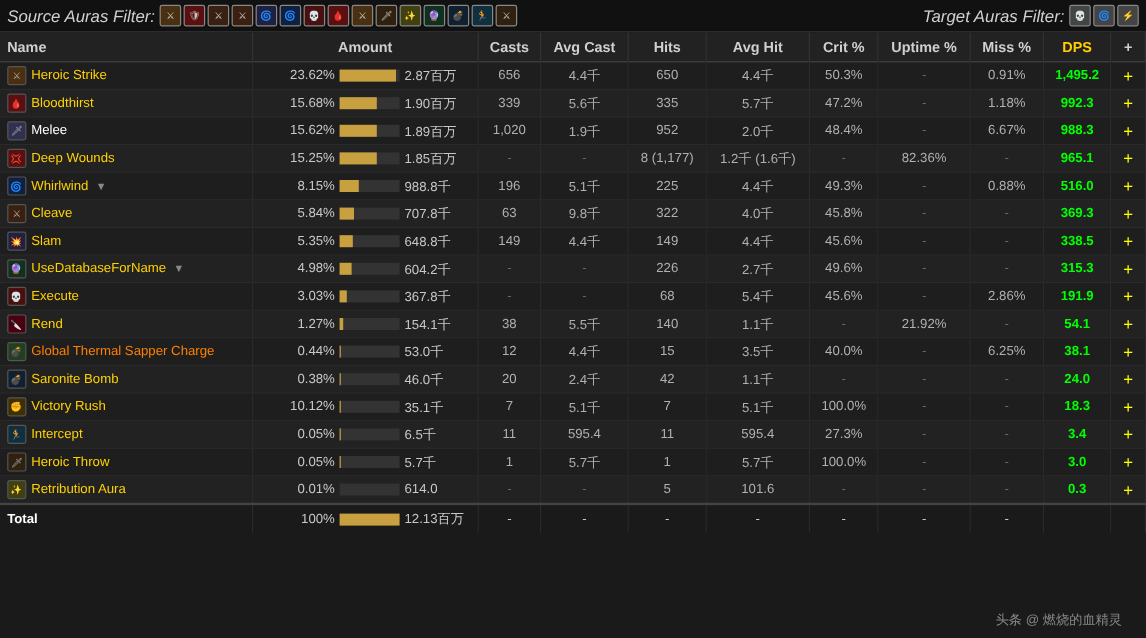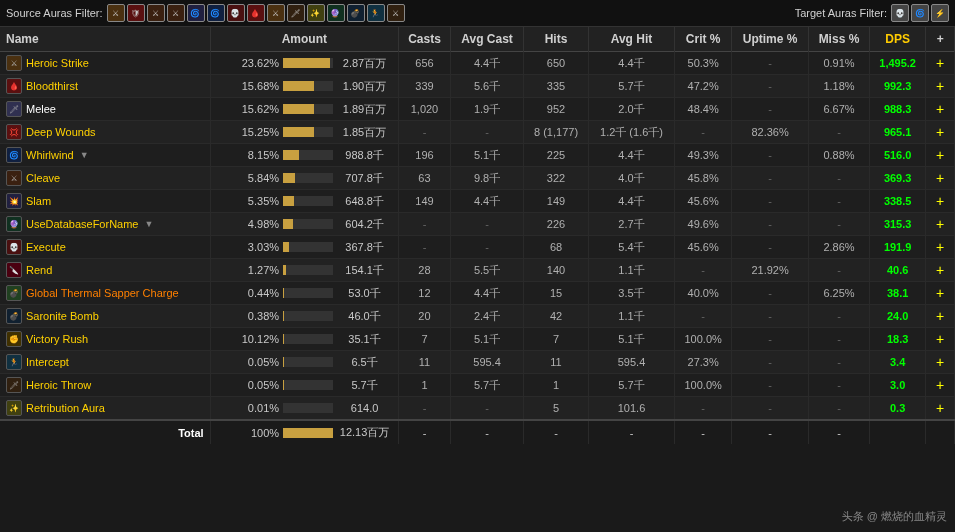--- a/index.html
+++ b/index.html
@@ -22,22 +22,23 @@
     }
 
     .filter-section {
       display: flex;
       align-items: center;
       gap: 4px;
     }
 
     .filter-label {
       color: #d0d0d0;
-      font-size: 11px;
+      font-size: 14px;
       white-space: nowrap;
+      font-style: italic;
     }
 
     .filter-icons {
       display: flex;
       gap: 2px;
     }
 
     .filter-icon {
       width: 18px;
       height: 18px;
@@ -166,21 +167,21 @@
 
     .percent-text {
       color: #c8c8c8;
       min-width: 40px;
       text-align: right;
     }
 
     .amount-value {
       color: #c8c8c8;
       min-width: 55px;
-      text-align: center;
+      text-align: left;
     }
 
     .dps-value {
       color: #00ff00;
       font-weight: bold;
     }
 
     .plus-btn {
       color: #ffff00;
       cursor: pointer;
@@ -195,21 +196,21 @@
 
     tfoot td {
       padding: 4px 6px;
       font-size: 11px;
       color: #c8c8c8;
       text-align: center;
       border-right: 1px solid #2a2a2a;
     }
 
     tfoot td:first-child {
-      text-align: right;
+      text-align: left;
       color: #ffffff;
       font-weight: bold;
     }
 
     .dash {
       color: #666;
     }
 
     
     .icon-heroic-strike { background: #4a3010; }
@@ -225,21 +226,21 @@
     .icon-gtsc { background: #204020; }
     .icon-saronite { background: #102030; }
     .icon-victory { background: #403000; }
     .icon-intercept { background: #103040; }
     .icon-heroic-throw { background: #302010; }
     .icon-retribution { background: #404010; }
 
     .watermark {
       position: fixed;
       bottom: 8px;
-      right: 8px;
+      right: 20px;
       color: #888;
       font-size: 11px;
     }
   </style>
 </head>
 <body>
 
 <div class="top-bar">
   <div class="filter-section">
     <span class="filter-label">Source Auras Filter:</span>
@@ -542,28 +543,28 @@
   </td>
           <td>
     <div class="amount-cell">
       <span class="percent-text">1.27%</span>
       <div class="bar-container">
         <div class="bar-fill" style="width: 2.54px;"></div>
       </div>
       <span class="amount-value">154.1千</span>
     </div>
   </td>
-          <td>28</td>
+          <td>38</td>
           <td>5.5千</td>
           <td>140</td>
           <td>1.1千</td>
           <td><span class="dash">-</span></td>
           <td>21.92%</td>
           <td><span class="dash">-</span></td>
-          <td><span class="dps-value">40.6</span></td>
+          <td><span class="dps-value">54.1</span></td>
           <td><span class="plus-btn">+</span></td>
         </tr>
         <tr>
           <td>
     <div class="name-cell">
       <span class="spell-icon icon-gtsc">💣</span>
       <span class="spell-name orange">Global Thermal Sapper Charge</span>
 
     </div>
   </td>

